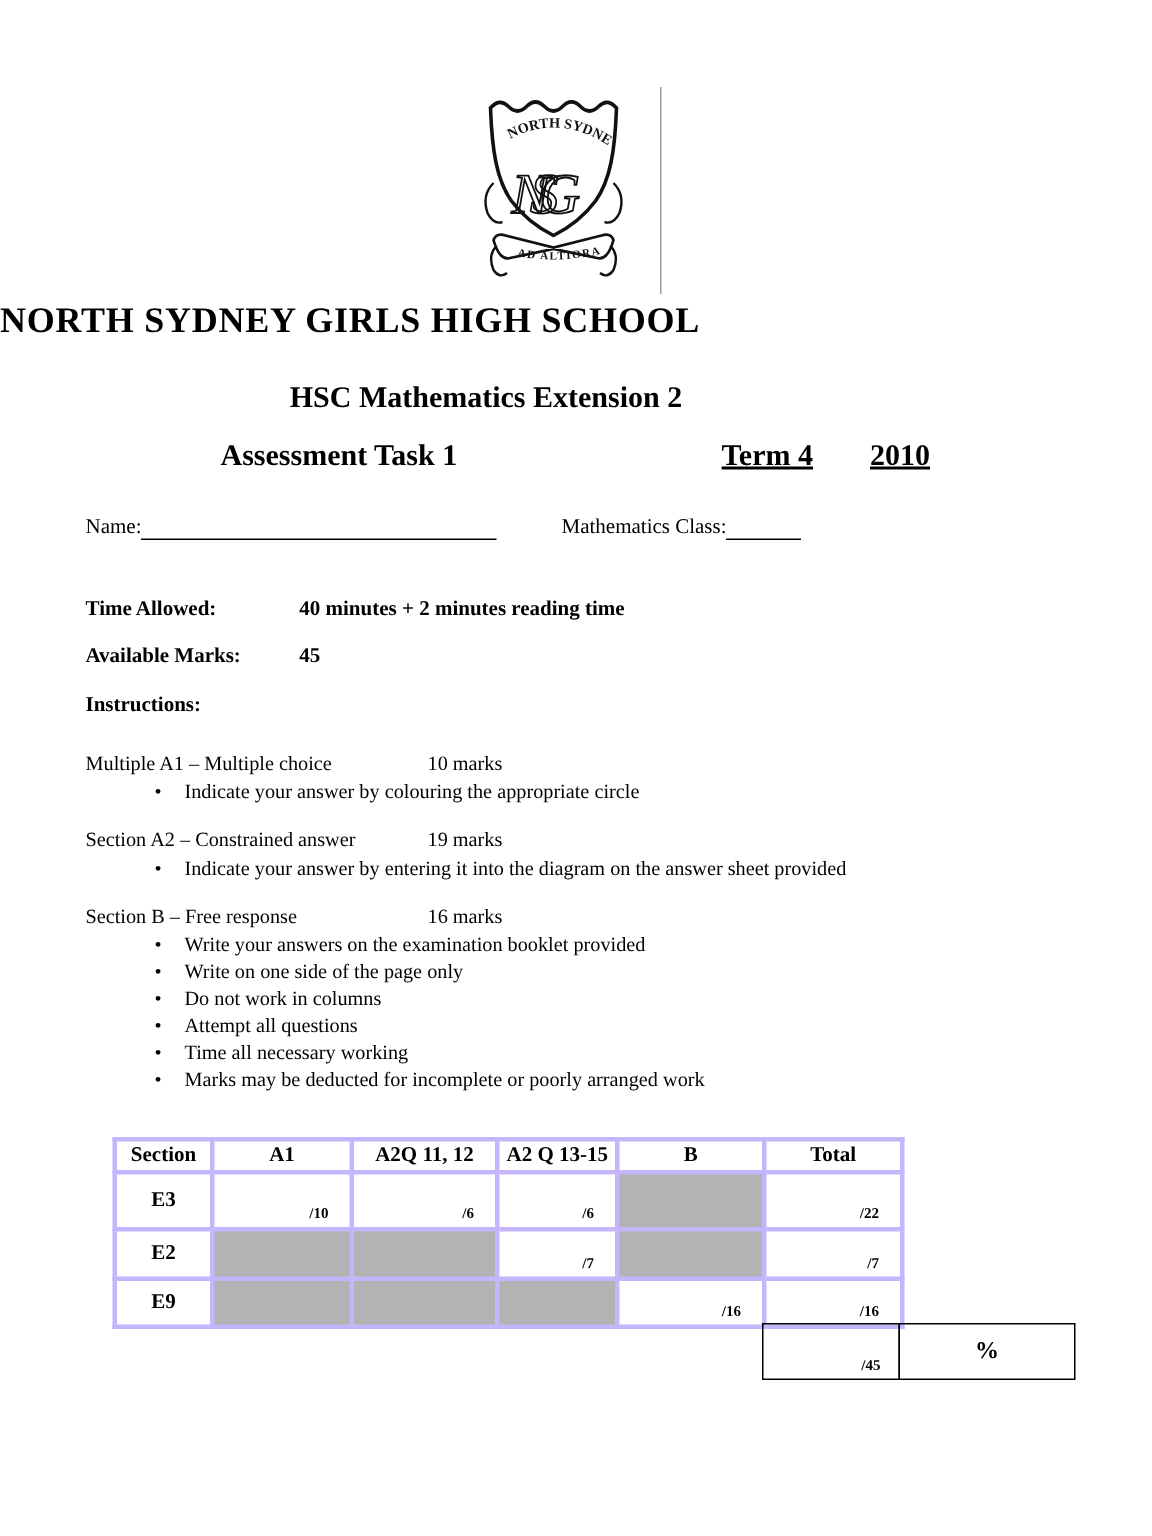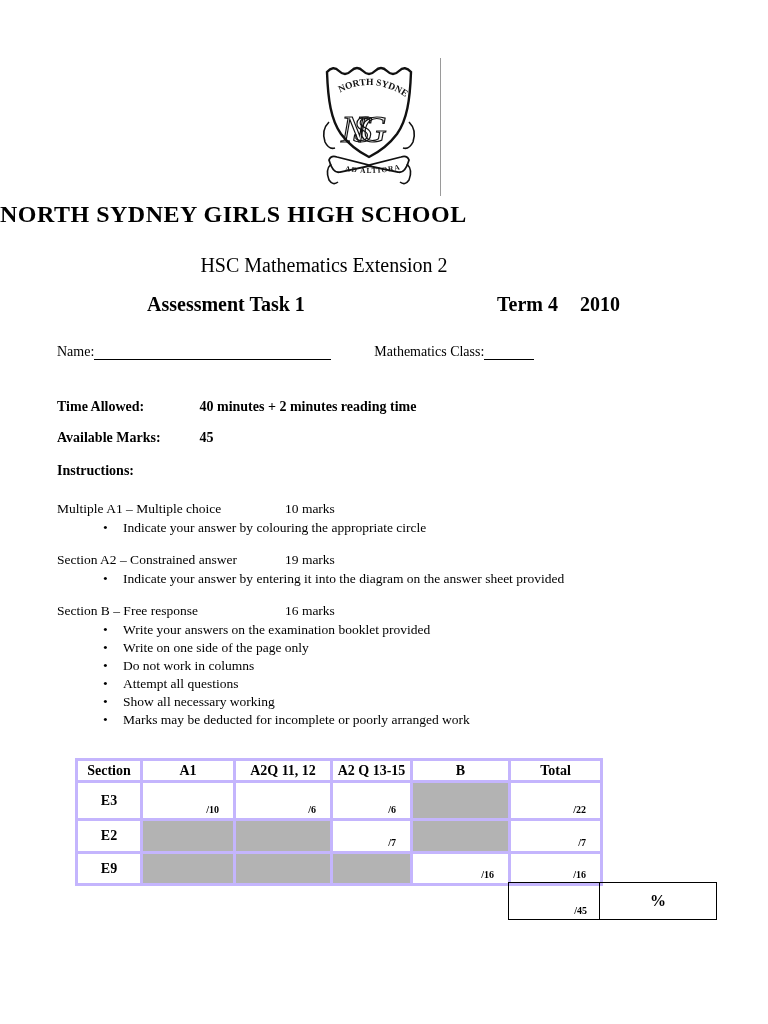--- a/index.html
+++ b/index.html
@@ -11,25 +11,25 @@
   }
   .page { position:relative; width:768px; height:1024px; background:#fff; overflow:hidden; }
 
   .crest-wrap { position:absolute; top:60px; left:0; width:768px; display:flex; justify-content:center; }
   .crest-inner { margin-right:30px; }
   .divider { position:absolute; left:440px; top:58px; width:1px; height:138px; background:#9a9a9a; }
 
   .school-name { position:absolute; top:201px; left:0; width:768px; text-align:left;
                  font-size:24px; font-weight:bold; letter-spacing:0.5px; }
   .exam-title  { position:absolute; top:254px; left:0; width:648px; text-align:center;
-                 font-size:20px; font-weight:normal; }
+                 font-size:20px; font-weight:bold; }
   .task-row    { position:absolute; top:293px; left:147px; width:473px;
                  display:flex; justify-content:space-between;
                  font-size:20px; font-weight:bold; }
-  .term-group  { display:flex; gap:22px; }
+  .term-group  { display:flex; gap:38px;text-decoration:underline; }
 
   .name-row { position:absolute; top:344px; left:57px; width:560px; display:flex;
               font-size:14px; font-weight:normal; align-items:flex-end; }
   .fill-line { display:inline-block; border-bottom:1.5px solid #000; height:16px; }
   .name-line { width:237px; }
   .class-line { width:50px; }
   .class-group { margin-left:43px; display:flex; align-items:flex-end; }
 
   .detail-row { position:absolute; left:57px; font-size:14px; font-weight:bold; }
   .detail-label { display:inline-block; width:139px; }
@@ -154,21 +154,21 @@
   <div class="section-block sec-b">
     <div class="section-line">
       <span class="section-title">Section B – Free response</span>
       <span>16 marks</span>
     </div>
     <ul class="bullets">
       <li>Write your answers on the examination booklet provided</li>
       <li>Write on one side of the page only</li>
       <li>Do not work in columns</li>
       <li>Attempt all questions</li>
-      <li>Show all necessary working</li>
+      <li>Time all necessary working</li>
       <li>Marks may be deducted for incomplete or poorly arranged work</li>
     </ul>
   </div>
 
   <table class="marks">
     <colgroup>
       <col class="col-section">
         <col class="col-a1">
         <col class="col-a2a">
       <col class="col-a2b">

